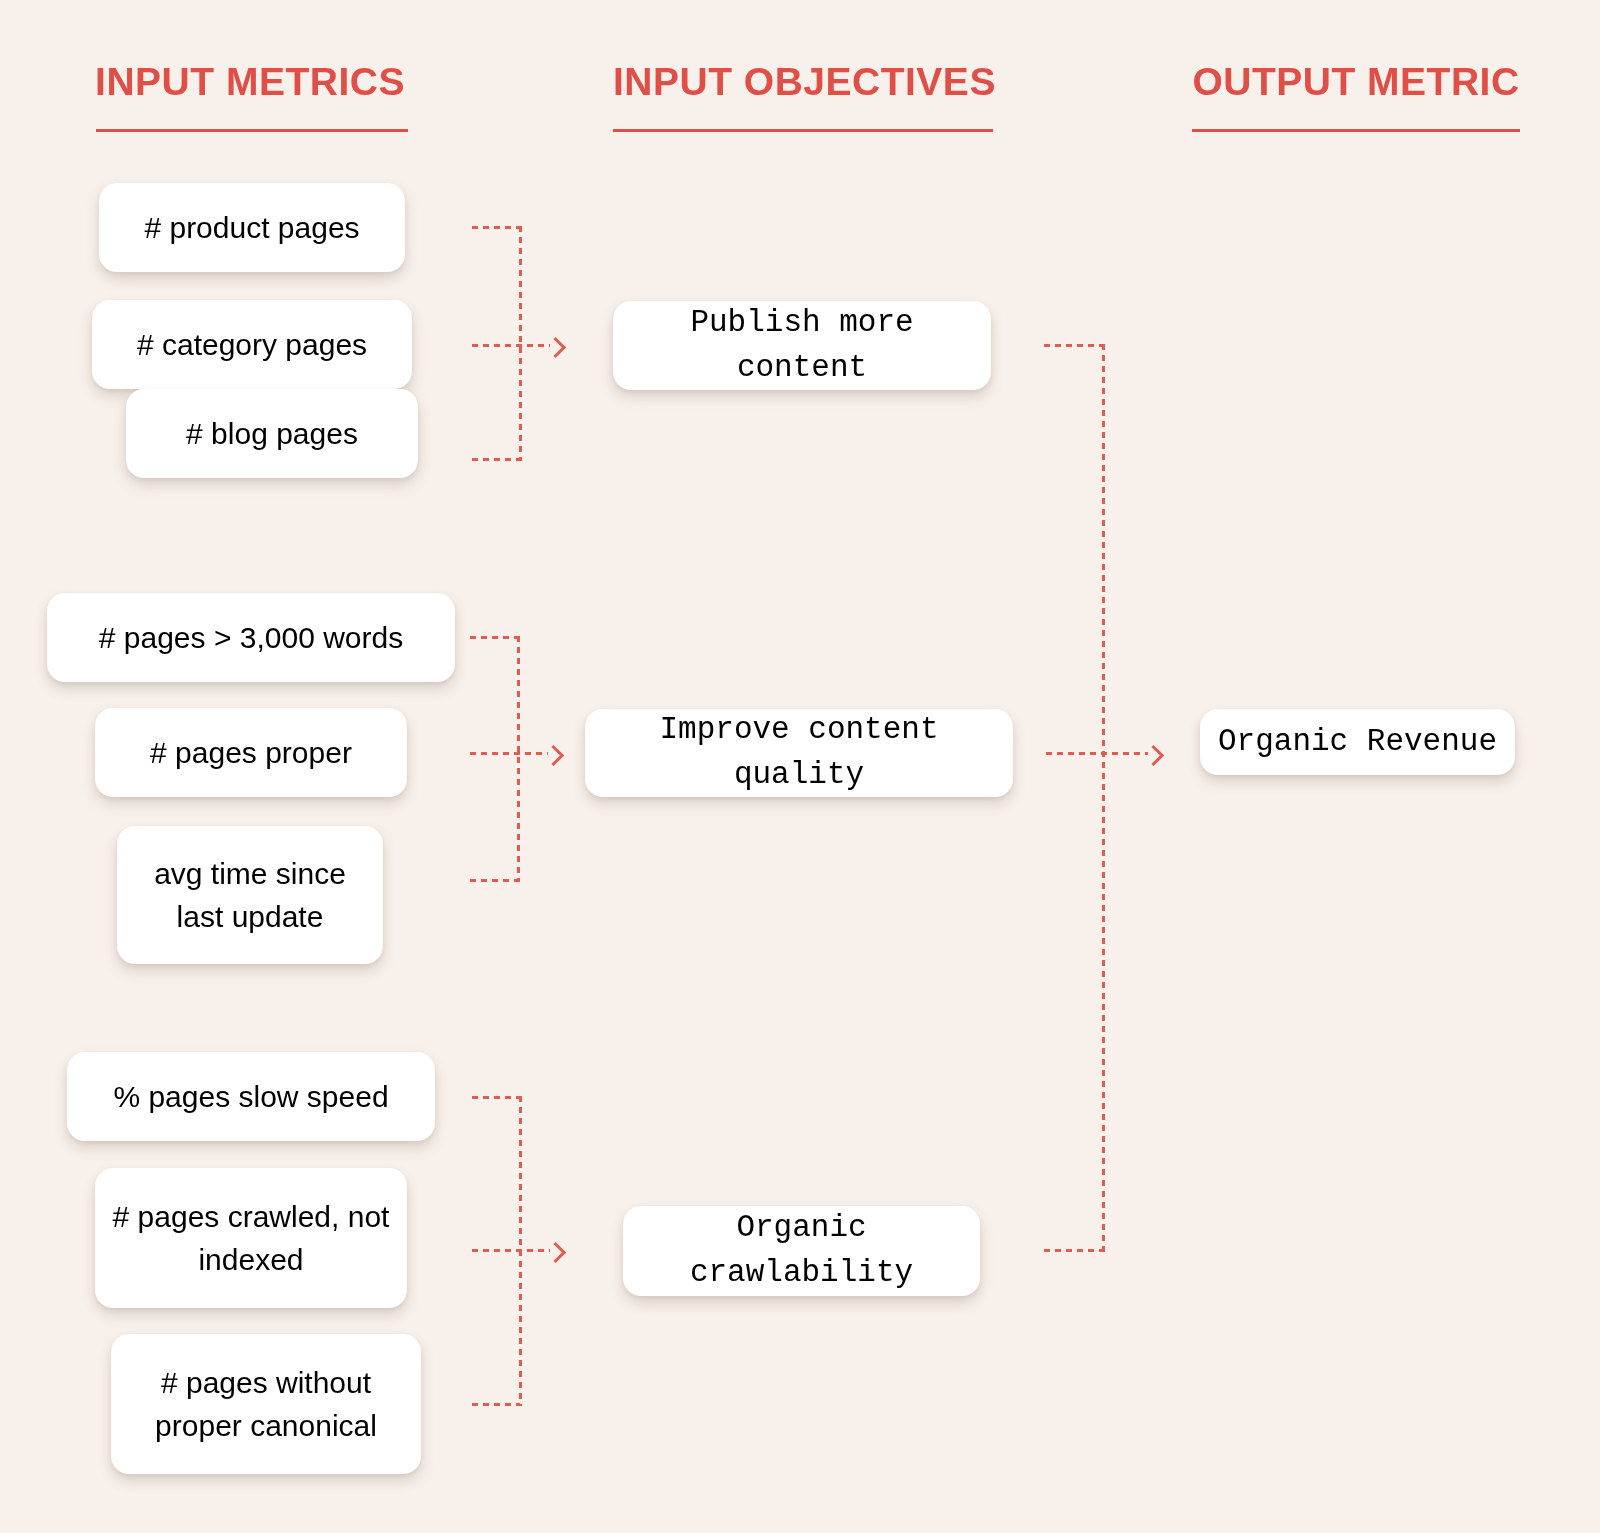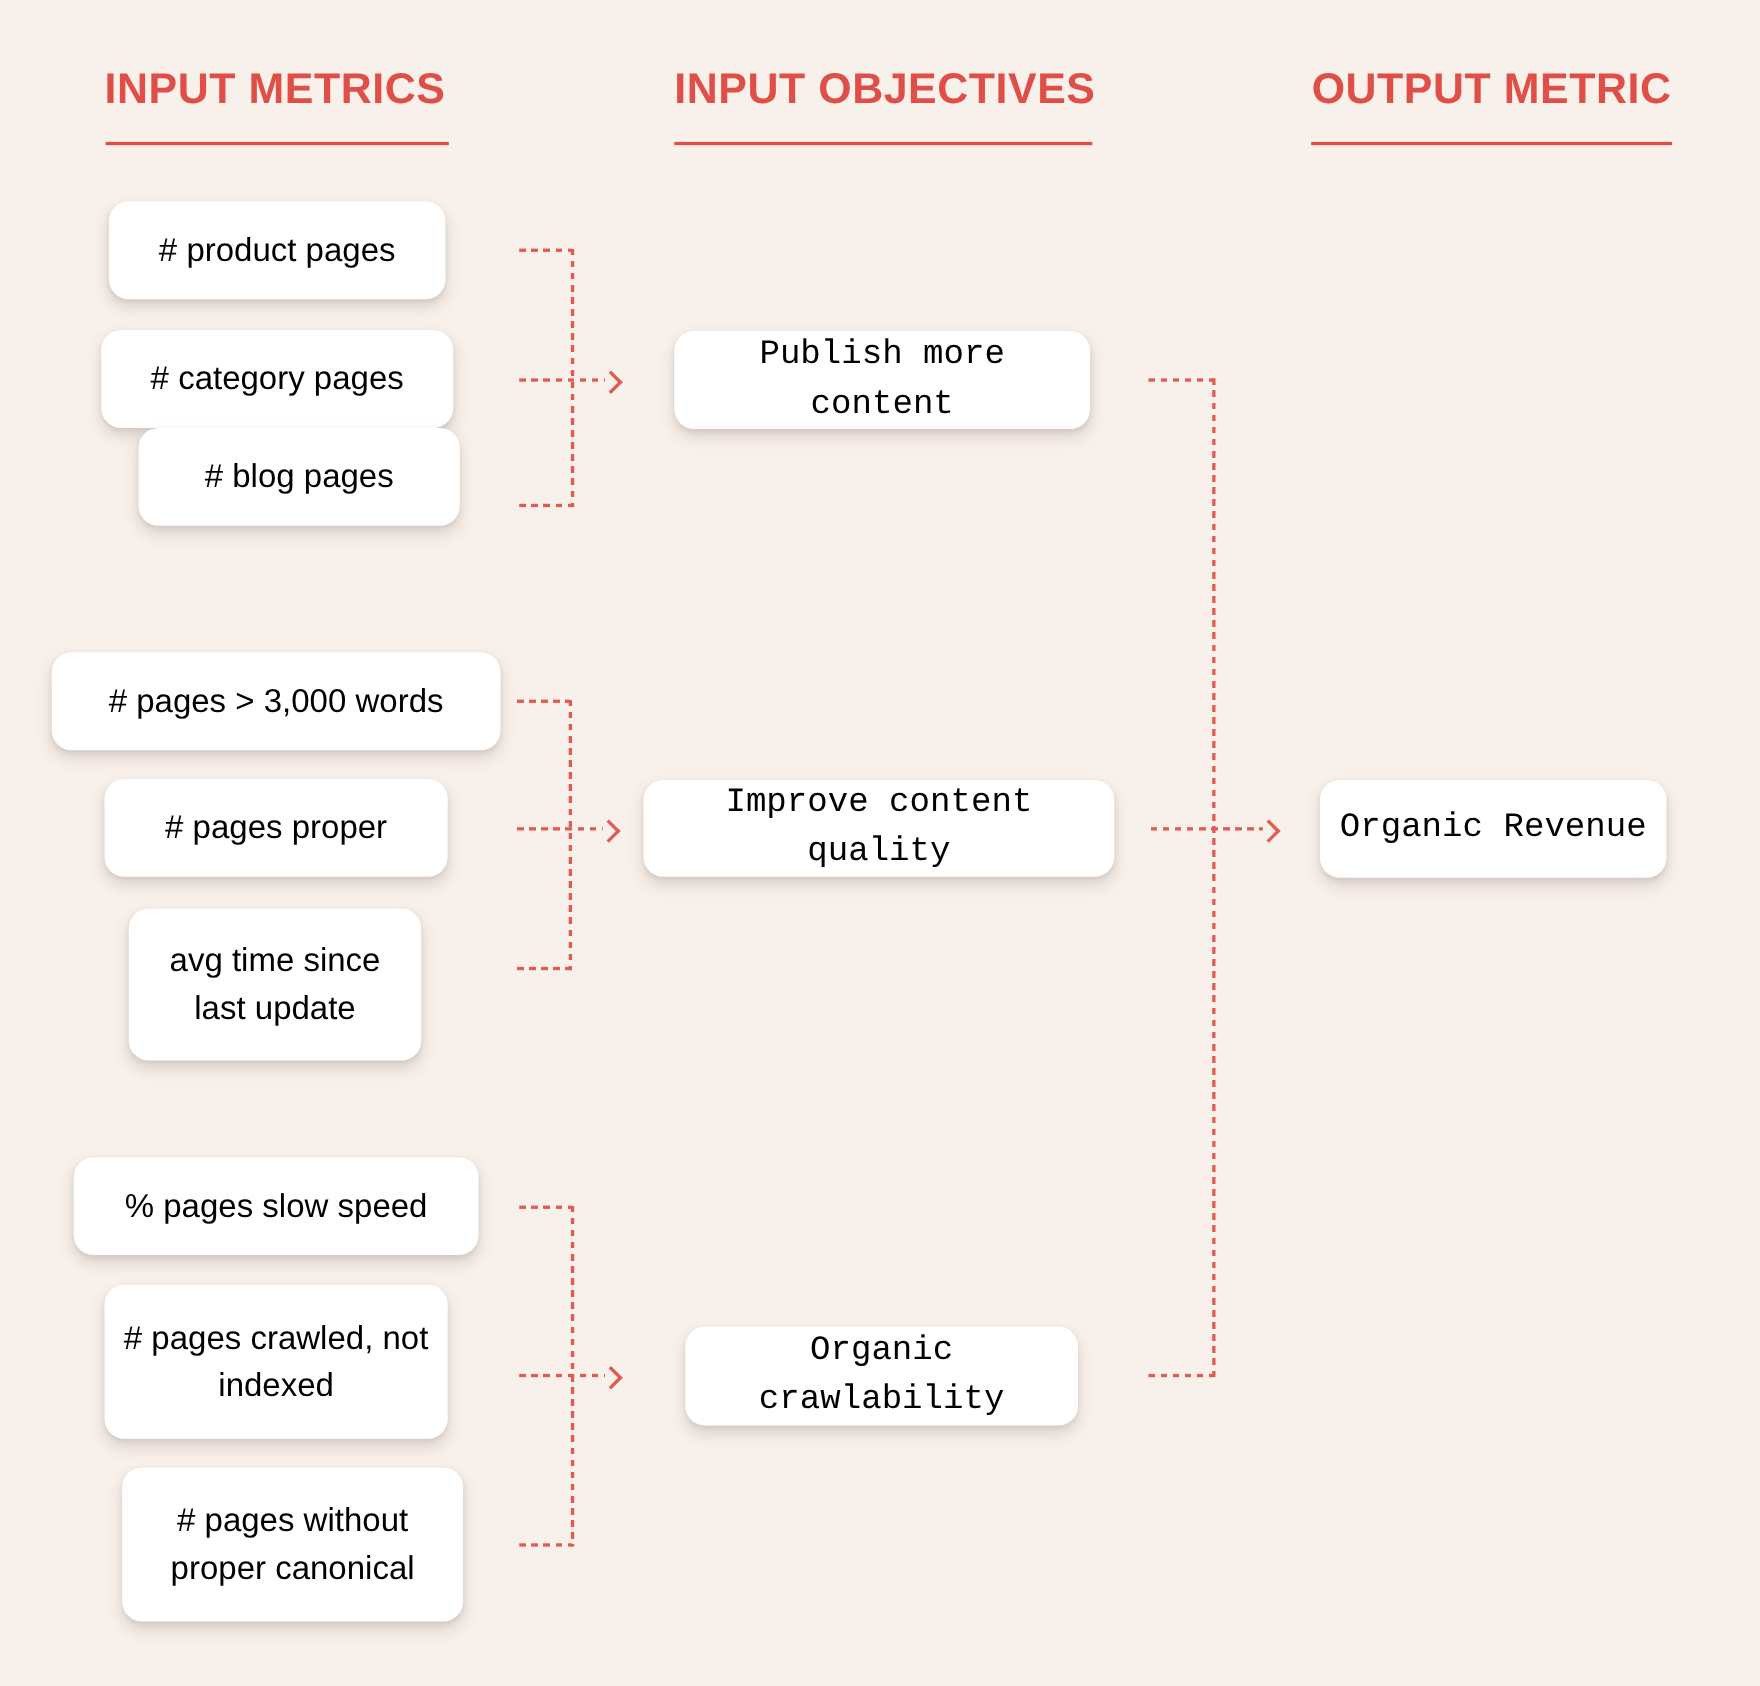--- a/index.html
+++ b/index.html
@@ -93,21 +93,21 @@
   <div class="node" style="left:117px; top:826px;  width:266px; height:138px;">avg time since last update</div>
 
   <div class="node" style="left:67px;  top:1052px; width:368px; height:89px;">% pages slow speed</div>
   <div class="node" style="left:95px;  top:1168px; width:312px; height:140px;"># pages crawled, not indexed</div>
   <div class="node" style="left:97px;  top:1334px; width:310px; height:140px;margin-left:14px;"># pages without proper canonical</div>
 
   <div class="node obj" style="left:613px; top:301px;  width:378px; height:89px;">Publish more content</div>
   <div class="node obj" style="left:585px; top:709px;  width:428px; height:88px;">Improve content quality</div>
   <div class="node obj" style="left:623px; top:1206px; width:357px; height:90px;">Organic crawlability</div>
 
-  <div class="node obj" style="left:1200px; top:709px; width:315px; height:89px;">Organic Revenue</div>
+  <div class="node obj" style="left:1200px; top:709px; width:315px; height:66px;">Organic Revenue</div>
 
   <div class="hline" style="left:472px; top:226px; width:48px;"></div>
   <div class="hline" style="left:472px; top:344px; width:78px;"></div>
   <div class="chev" style="left:548px; top:340px;"></div>
   <div class="hline" style="left:472px; top:458px; width:48px;"></div>
   <div class="vline" style="left:519px; top:226px; height:235px;"></div>
 
   <div class="hline" style="left:470px; top:636px; width:48px;"></div>
   <div class="hline" style="left:470px; top:752px; width:78px;"></div>
   <div class="chev" style="left:546px; top:748px;"></div>

